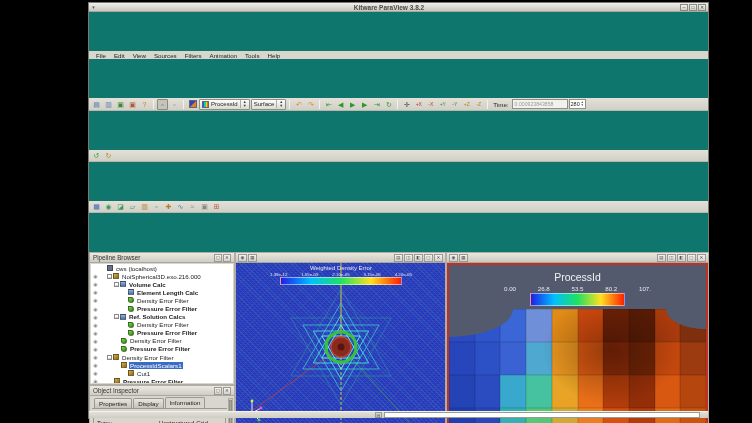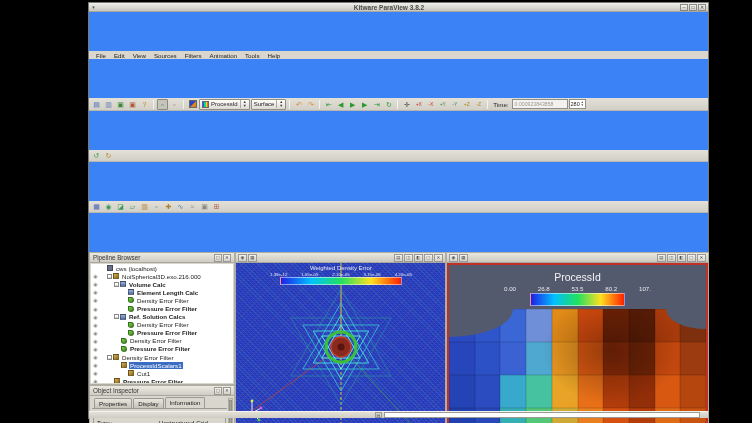--- a/index.html
+++ b/index.html
@@ -1,19 +1,19 @@
 <!DOCTYPE html>
 <html><head>
 <meta charset="utf-8">
 <style>
   html,body{margin:0;padding:0;background:#000;}
   *{box-sizing:border-box;}
   .stage{position:relative;width:752px;height:423px;background:#000;overflow:hidden;
          font-family:"Liberation Sans","DejaVu Sans",sans-serif;-webkit-font-smoothing:antialiased;}
-  .window{position:absolute;left:88px;top:2px;width:621px;height:417px;background:#3b82f6;
+  .window{position:absolute;left:88px;top:2px;width:621px;height:417px;background:#0f766e;
           border:1px solid #7a7a74;display:flex;flex-direction:column;gap:39px;}
   
   .titlebar{height:9px;background:linear-gradient(#efefec,#c9c6be);display:flex;align-items:center;
             font-size:6.5px;color:#333;border-bottom:1px solid #a9a69e;flex:0 0 auto;}
   .tb-title{flex:1;text-align:center;font-weight:bold;color:#4a4a46;}
   .winmenu{width:9px;text-align:center;font-size:5px;color:#555;}
   .winctl{display:flex;gap:1px;margin-right:2px;}
   .winbtn{width:8px;height:7px;background:linear-gradient(#f4f4f2,#cfccc4);border:1px solid #8a8a84;
           font-size:5px;line-height:5px;text-align:center;color:#444;}
   

